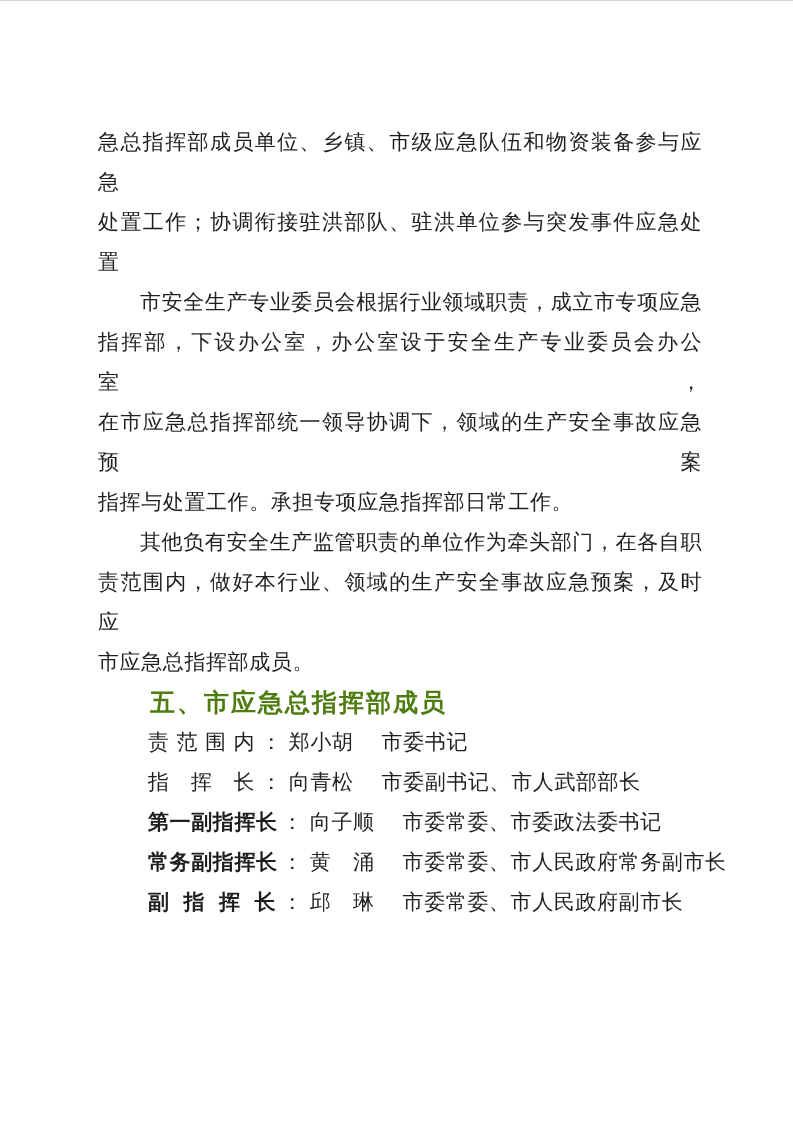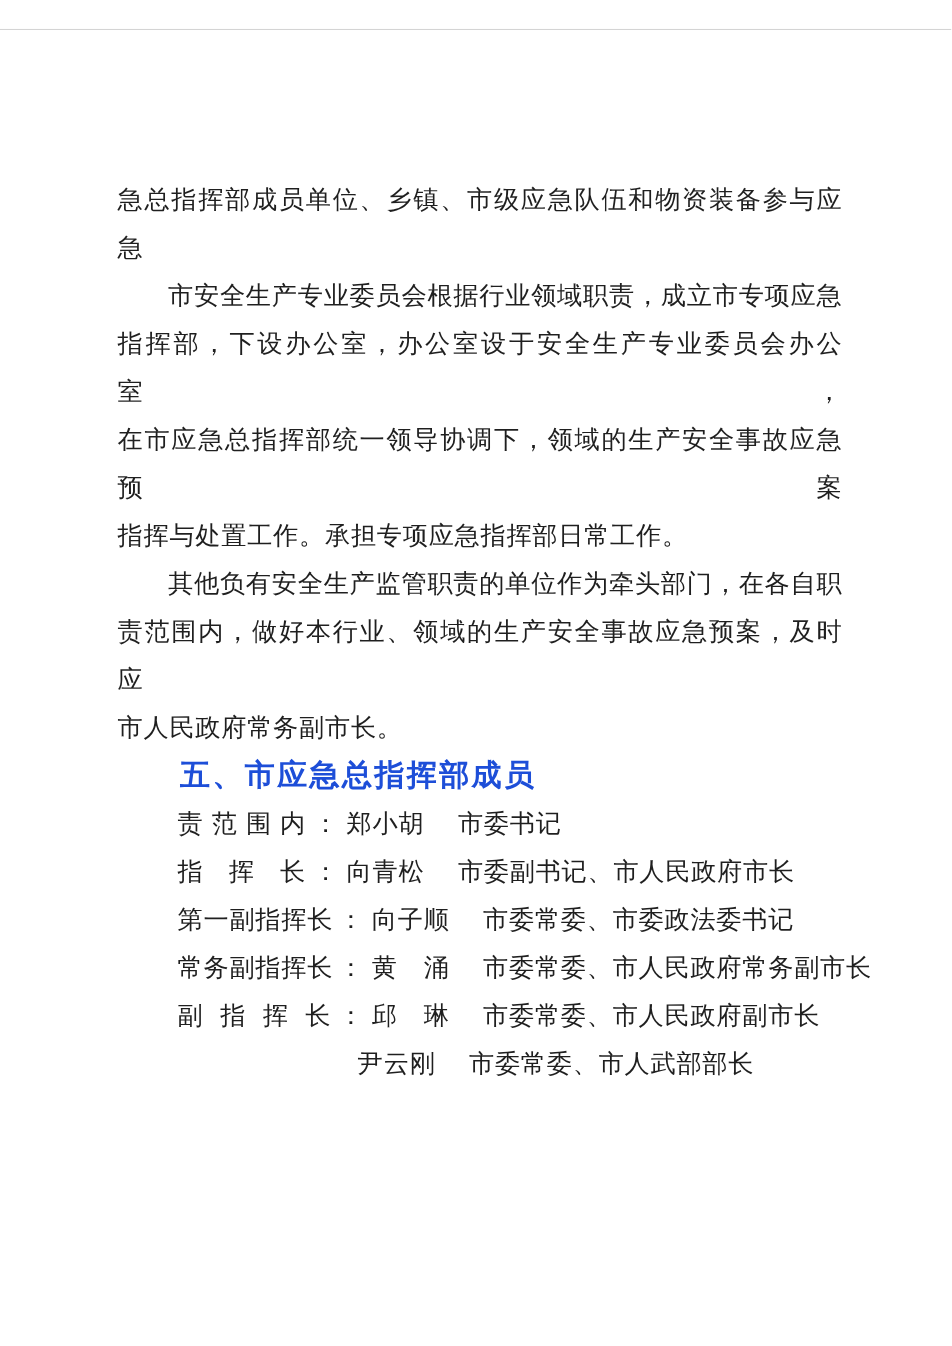--- a/index.html
+++ b/index.html
@@ -5,21 +5,20 @@
   html, body { margin: 0; padding: 0; background: #ffffff; }
 
   .page {
     position: relative;
     width: 793px;
     height: 926px;
     background: #ffffff;
     font-family: "Liberation Serif", "DejaVu Serif", serif;
     color: #1f1f1f;
     overflow: hidden;
-    margin-top: 24px;
   }
 
   .scan-edge {
     position: absolute;
     top: 0; left: 0; right: 0;
     height: 1px;
     background: #d4d4d4;
   }
 
   .content {
@@ -41,38 +40,38 @@
   .para-line.indent { text-indent: 42px; }
 
   .heading {
     margin: 0;
     font-family: "Liberation Sans", "DejaVu Sans", sans-serif;
     font-weight: bold;
     font-size: 25px;
     line-height: 40px;
     letter-spacing: 2px;
     padding-left: 52px;
-    color: #1d4ed8;
+    color: #4d7c0f;
   }
 
   .member-row {
     white-space: nowrap;
     padding-left: 50px;
     line-height: 40px;
   }
   .member-row.cont { padding-left: 200px; }
 
   .role {
     display: inline-block;
     vertical-align: top;
     text-align: justify;
     text-align-last: justify;
   }
   .role.w5 { width: 107px; }
-  .role.w6 { width: 128px; }
+  .role.w6 { width: 128px; font-weight: bold; }
 
   .colon {
     display: inline-block;
     vertical-align: top;
     width: 22px;
   }
 
   .name {
     display: inline-block;
     vertical-align: top;
@@ -94,43 +93,44 @@
 </style>
 </head>
 <body>
 
 <div class="page">
   <div class="scan-edge"></div>
 
   <div class="content">
     <div id="paragraphs">
         <div class="para-line">急总指挥部成员单位、乡镇、市级应急队伍和物资装备参与应急</div>
+        <div class="para-line">处置工作；协调衔接驻洪部队、驻洪单位参与突发事件应急处置</div>
         <div class="para-line indent">市安全生产专业委员会根据行业领域职责，成立市专项应急</div>
         <div class="para-line">指挥部，下设办公室，办公室设于安全生产专业委员会办公室，</div>
         <div class="para-line">在市应急总指挥部统一领导协调下，领域的生产安全事故应急预案</div>
         <div class="para-line para-end">指挥与处置工作。承担专项应急指挥部日常工作。</div>
         <div class="para-line indent">其他负有安全生产监管职责的单位作为牵头部门，在各自职</div>
         <div class="para-line">责范围内，做好本行业、领域的生产安全事故应急预案，及时应</div>
-        <div class="para-line para-end">市人民政府常务副市长。</div>
+        <div class="para-line para-end">市应急总指挥部成员。</div>
       </div>
 
     <h2 class="heading">五、市应急总指挥部成员</h2>
 
     <div id="members">
         <div class="member-row">
     <span class="role w5">责范围内</span>
     <span class="colon">：</span>
     <span class="name">郑小胡</span>
     <span class="title">市委书记</span>
   </div>
         <div class="member-row">
     <span class="role w5">指挥长</span>
     <span class="colon">：</span>
     <span class="name">向青松</span>
-    <span class="title">市委副书记、市人民政府市长</span>
+    <span class="title">市委副书记、市人武部部长</span>
   </div>
         <div class="member-row">
     <span class="role w6">第一副指挥长</span>
     <span class="colon">：</span>
     <span class="name">向子顺</span>
     <span class="title">市委常委、市委政法委书记</span>
   </div>
         <div class="member-row">
     <span class="role w6">常务副指挥长</span>
     <span class="colon">：</span>

